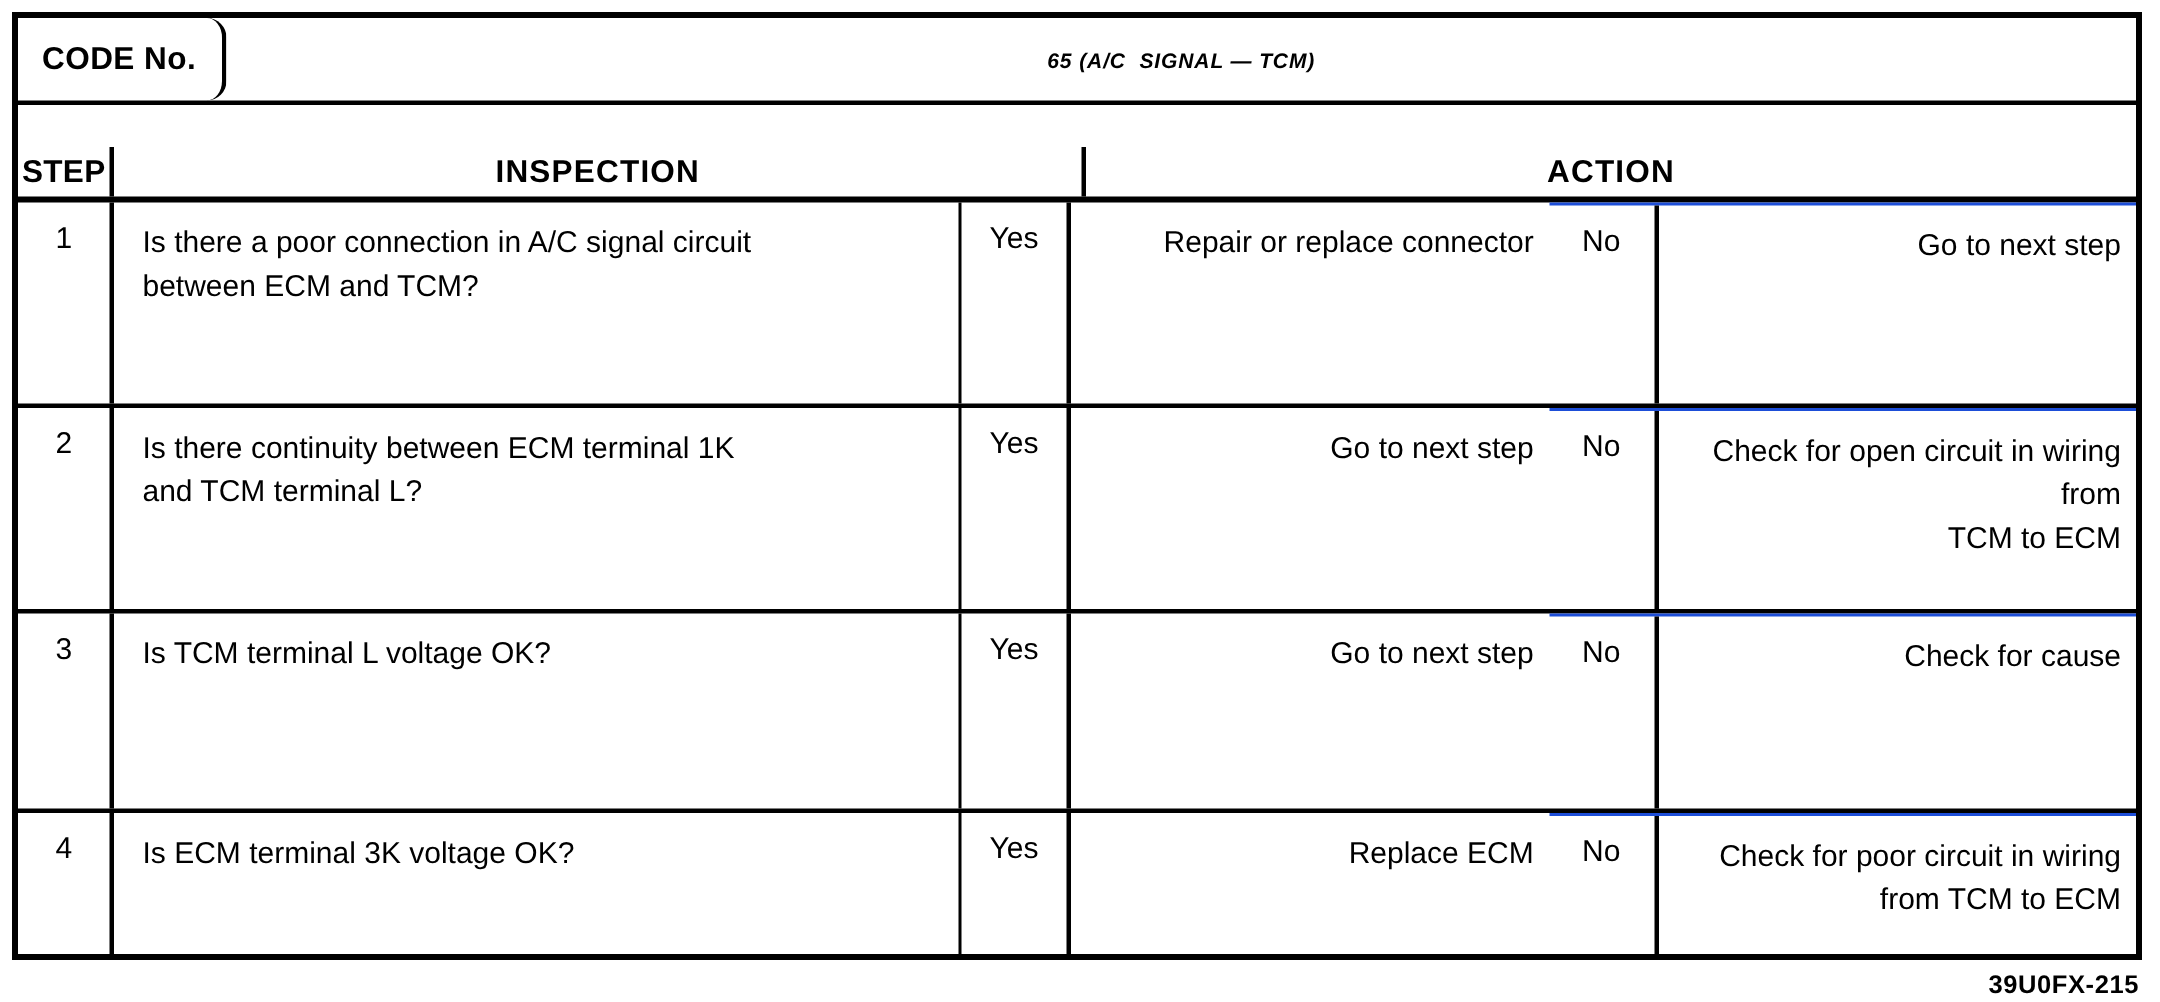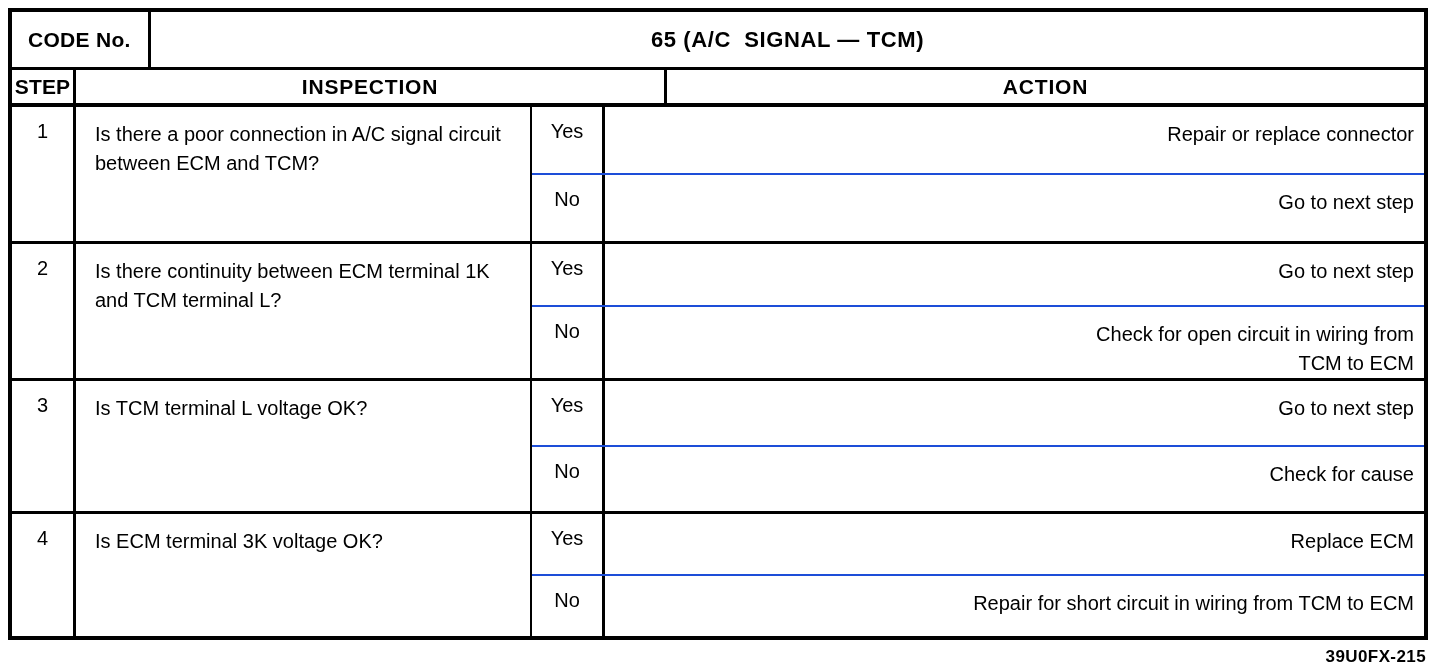--- a/index.html
+++ b/index.html
@@ -19,47 +19,47 @@
     display:flex;flex-direction:column;
     background:#fff;
   }
   .tbl *{box-sizing:border-box;}
 
   
   .code-row{height:58px;display:flex;border-bottom:3px solid #000;}
   .code-cell{
     width:139px;border-right:3px solid #000;
     display:flex;align-items:center;padding-left:16px;
-    font-weight:bold;font-size:21px;letter-spacing:0.3px;
+    font-weight:bold;font-size:21px;letter-spacing:0.3px;border-radius:13px;
   }
   .title-cell{
     flex:1;display:flex;align-items:center;justify-content:center;
-    font-weight:bold;font-size:22px;letter-spacing:0.6px;white-space:pre;
+    font-weight:bold;font-size:14px;letter-spacing:0.6px;white-space:pre;font-style:italic;
   }
 
   
-  .head-row{height:37px;display:flex;border-bottom:4px solid #000;font-weight:bold;font-size:21px;}
+  .head-row{height:37px;display:flex;border-bottom:4px solid #000;font-weight:bold;font-size:21px;margin-top:28px;}
   .h-step{width:64px;border-right:3px solid #000;display:flex;align-items:center;justify-content:center;letter-spacing:0.2px;}
-  .h-insp{width:591px;border-right:3px solid #000;display:flex;align-items:center;justify-content:center;letter-spacing:0.8px;}
+  .h-insp{width:648px;border-right:3px solid #000;display:flex;align-items:center;justify-content:center;letter-spacing:0.8px;}
   .h-action{flex:1;display:flex;align-items:center;justify-content:center;letter-spacing:0.8px;}
 
   
   .row{display:flex;border-bottom:3px solid #000;}
   .row:last-child{border-bottom:none;flex:1;}
   .r1{height:137px;} .r2{height:137px;} .r3{height:133px;}
   .c-step{
     width:64px;border-right:3px solid #000;
     padding-top:13px;text-align:center;font-size:20px;
   }
   .c-insp{
-    width:456px;border-right:2px solid #000;
+    width:565px;border-right:2px solid #000;
     padding:13px 18px 17px 19px;font-size:20px;line-height:1.45;
     white-space:pre-line;
   }
-  .c-branches{flex:1;display:flex;flex-direction:column;}
+  .c-branches{flex:1;display:flex;flex-direction:row;}
   .branch{flex:1;display:flex;}
   .branch + .branch{border-top:2px solid #1d4ed8;}
   .c-ans{
     width:73px;border-right:3px solid #000;
     padding-top:13px;text-align:center;font-size:20px;
   }
   .c-act{
     flex:1;padding:13px 10px 0 21px;font-size:20px;line-height:1.45;
     white-space:pre-line;
     text-align:right;
@@ -139,21 +139,21 @@
     <div class="row r4">
       <div class="c-step">4</div>
       <div class="c-insp">Is ECM terminal 3K voltage OK?</div>
       <div class="c-branches">
         <div class="branch">
           <div class="c-ans">Yes</div>
           <div class="c-act">Replace ECM</div>
         </div>
         <div class="branch">
           <div class="c-ans">No</div>
-          <div class="c-act">Repair for short circuit in wiring from TCM to ECM</div>
+          <div class="c-act">Check for poor circuit in wiring from TCM to ECM</div>
         </div>
       </div>
     </div>
 
   </div>
 
   <div class="footnote">39U0FX-215</div>
 </div>
 
 </body></html>

